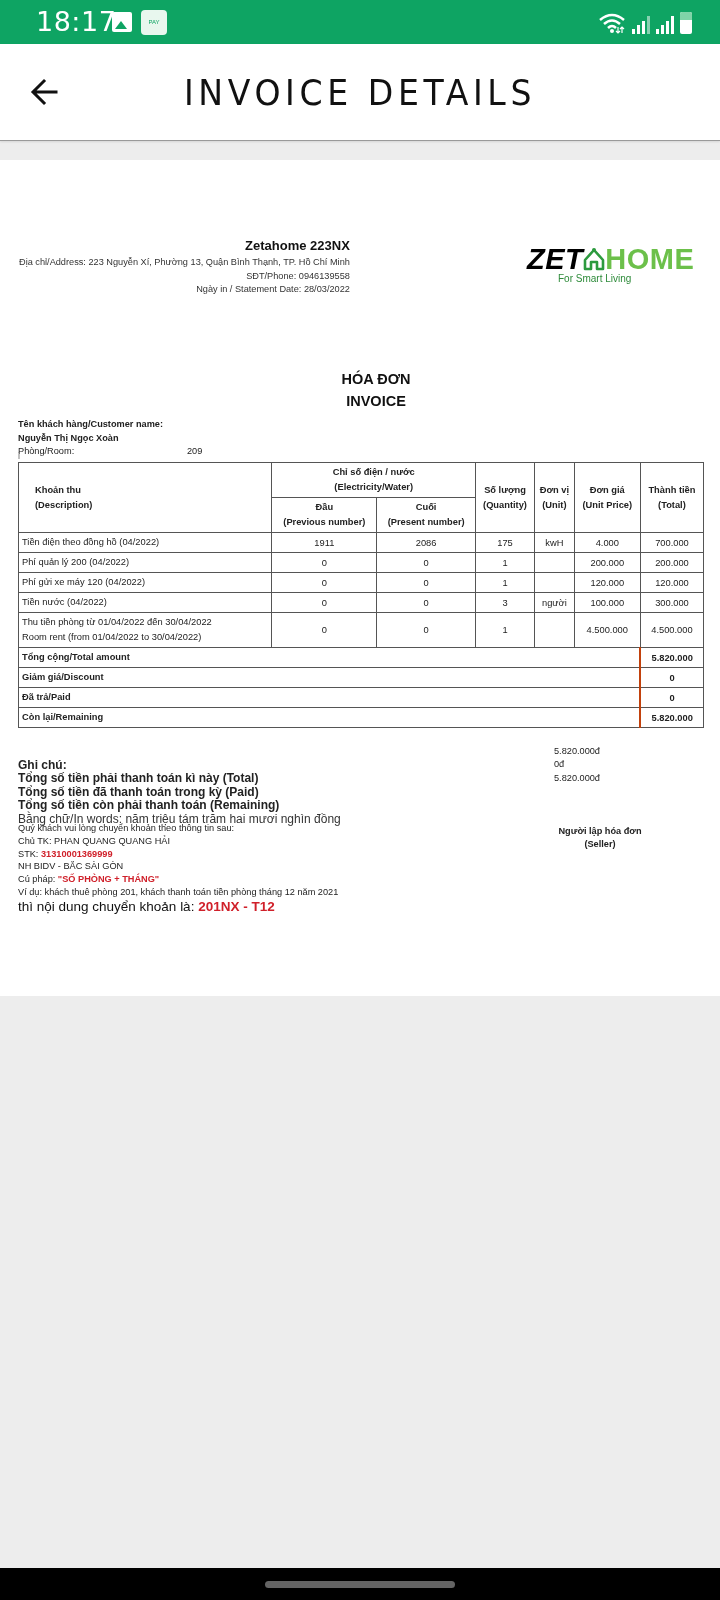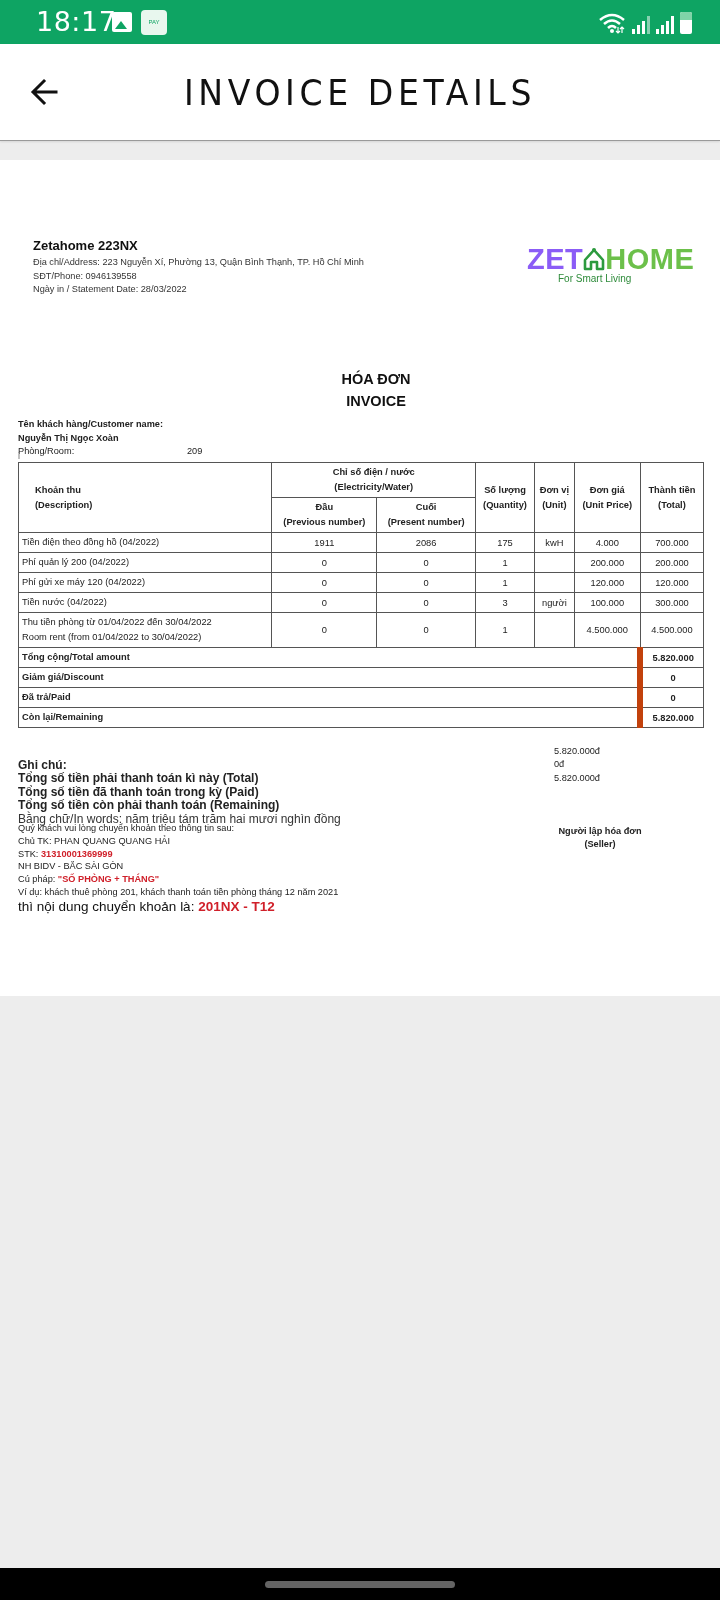--- a/index.html
+++ b/index.html
@@ -14,26 +14,26 @@
   .bars { display: flex; align-items: flex-end; gap: 2px; height: 18px; }
   .bars i { display: block; width: 3px; background: #fff; }
   .battery { width: 12px; height: 22px; background: #fff; border-radius: 2px; position: relative; }
   .battery::before { content: ""; position: absolute; top: 0; left: 0; width: 12px; height: 8px; background: #7fd4a8; border-radius: 2px 2px 0 0; }
 
   .app-bar { position: absolute; top: 44px; left: 0; width: 720px; height: 97px; background: #fff; border-bottom: 1.5px solid #9a9a9a; box-shadow: 0 1px 2px rgba(0,0,0,0.1); }
   .back-btn { position: absolute; left: 26px; top: 28px; width: 40px; height: 40px; cursor: pointer; }
   .app-title { position: absolute; left: 0; width: 720px; top: 28px; text-align: center; font-size: 36px; letter-spacing: 5px; color: #111; font-family: "DejaVu Sans", sans-serif; font-weight: normal; transform: scaleX(0.92); }
 
   .doc { position: absolute; top: 160px; left: 0; width: 720px; height: 836px; background: #fff; }
-  .company { position: absolute; left: 33px; top: 78px; }
+  .company { position: absolute; left: 19px; top: 78px; text-align: right; }
   .company-name { font-size: 13px; font-weight: bold; color: #111; margin-bottom: 3px; }
   .company-line { font-size: 9.2px; color: #333; line-height: 13.5px; }
   .logo { position: absolute; left: 527px; top: 84px; width: 172px; }
   .logo-main { font-size: 29px; font-weight: bold; letter-spacing: 0.5px; line-height: 30px; white-space: nowrap; }
-  .logo-zet { color: #8b5cf6; }
+  .logo-zet { color: #000000; font-style: italic; }
   .logo-home { color: #6cc04a; }
   .logo-house { display: inline-block; width: 22px; height: 24px; vertical-align: -2px; }
   .logo-sub { font-size: 10px; color: #2e8b3a; font-weight: normal; margin-left: 31px; margin-top: -1px; }
 
   .inv-title { position: absolute; left: 0; width: 720px; top: 208px; text-align: center; font-size: 14.5px; font-weight: bold; line-height: 22px; color: #111; padding-left: 32px; }
 
   .cust { position: absolute; left: 18px; top: 258px; font-size: 9.2px; }
   .cust-row { display: flex; line-height: 13.5px; }
   .cust-label { width: 169px; }
   .cust-row.bold { font-weight: bold; flex-direction: column; }
@@ -41,21 +41,21 @@
 
   table.inv { position: absolute; left: 18px; top: 302px; width: 686px; border-collapse: collapse; font-size: 9.3px; color: #222; }
   table.inv td, table.inv th { border: 1px solid #555; padding: 2px 3px; }
   table.inv th { font-weight: bold; text-align: center; line-height: 15px; }
   table.inv th.left { text-align: left; padding-left: 16px; }
   table.inv td { height: 19.7px; text-align: center; }
   table.inv td.desc { text-align: left; line-height: 15px; }
   table.inv tr.sum td { font-weight: bold; }
   table.inv tr.sum td.desc { border-right: none; }
   table.inv tr.sum td.filler { border-left: none; border-right: none; }
-  table.inv tr.sum td.last { border-left: 6px solid #c2410c; }
+  table.inv tr.sum td.last { border-left: 2px solid #c2410c; }
 
   .notes { position: absolute; left: 18px; top: 599px; font-size: 12px; line-height: 13.4px; }
   .notes .b { font-weight: bold; }
   .notes-values { position: absolute; left: 554px; top: 585px; font-size: 9.2px; line-height: 13.4px; }
   .seller { position: absolute; left: 540px; top: 649px; width: 120px; text-align: center; font-size: 9.2px; font-weight: bold; line-height: 13px; margin-top: 16px; }
   .pay { position: absolute; left: 18px; top: 662px; font-size: 9.2px; line-height: 12.8px; }
   .red { color: #d0202a; font-weight: bold; }
   .pay-big { font-size: 13.5px; line-height: 16px; color: #111; }
   .pay-big .red { font-size: 13.5px; }
 

